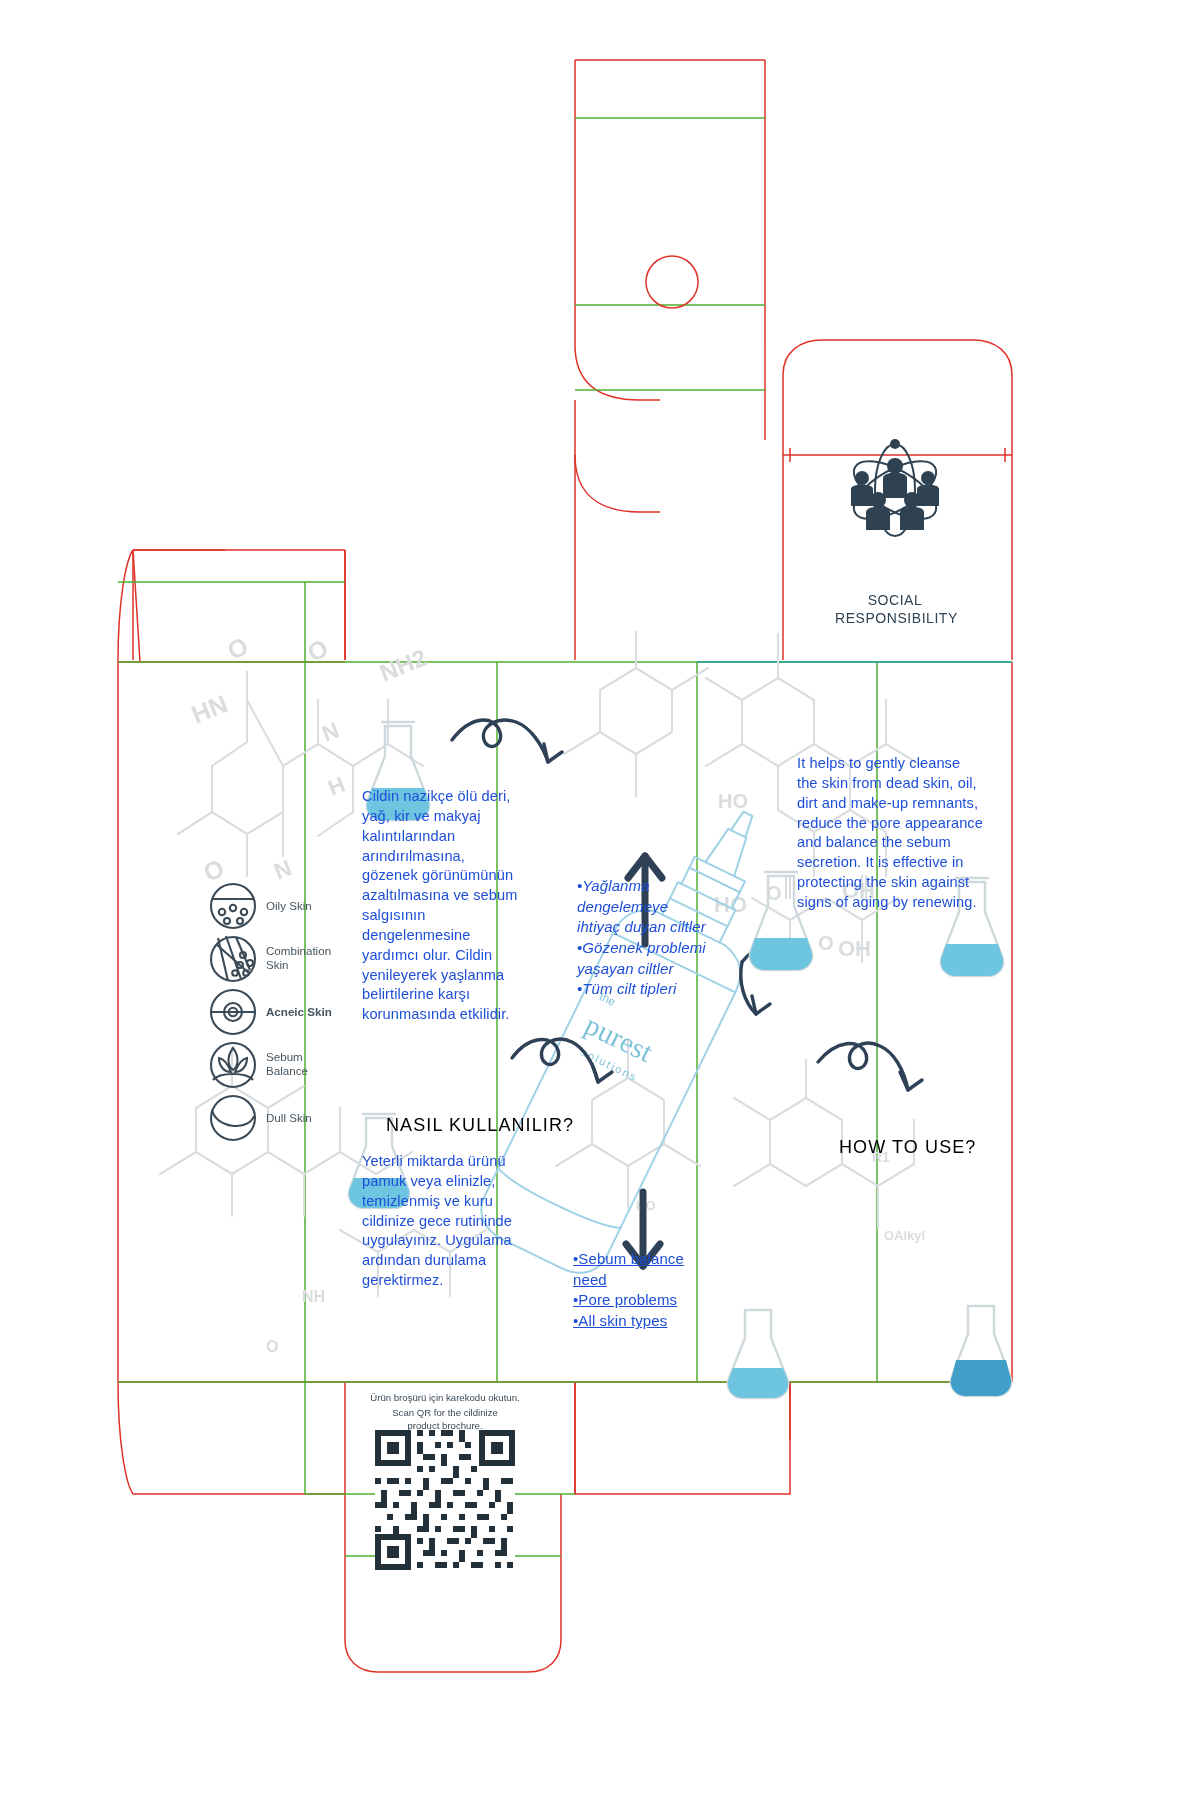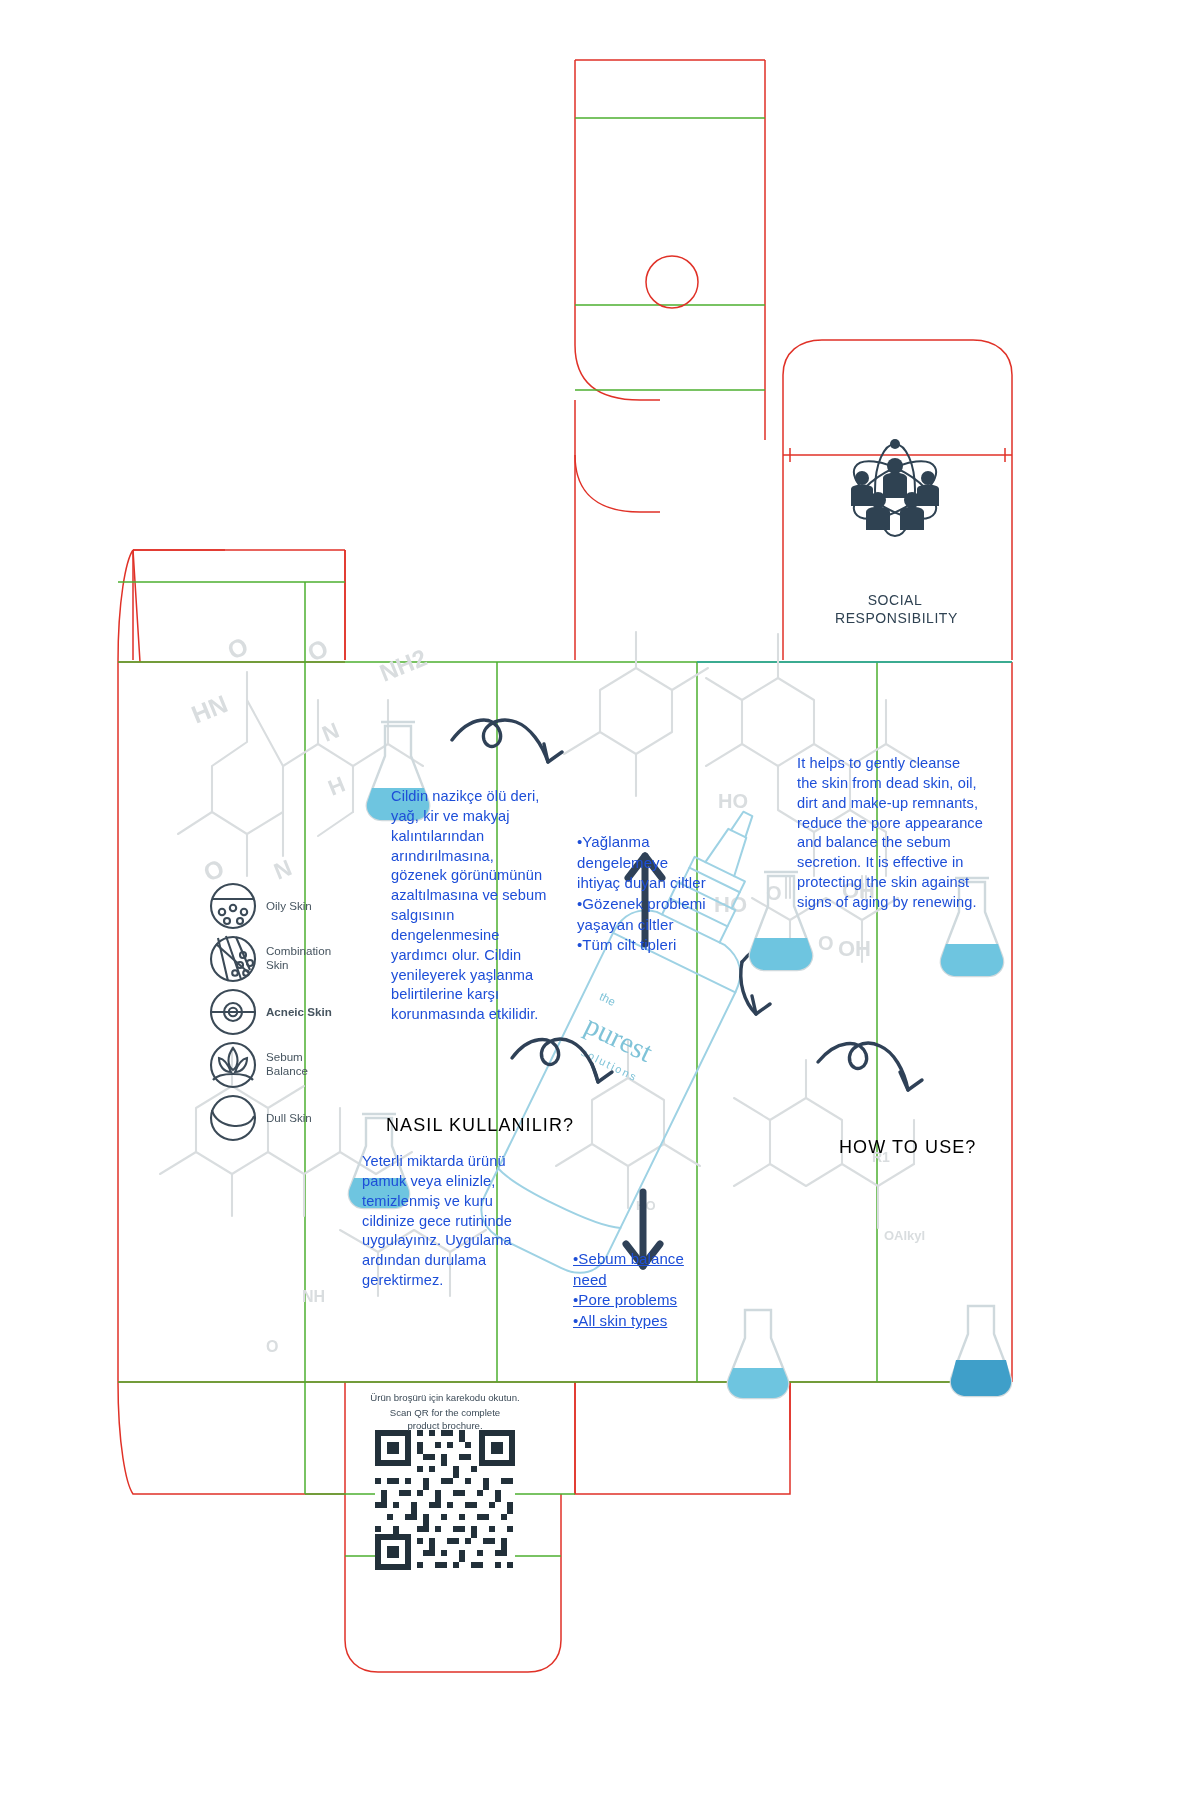--- a/index.html
+++ b/index.html
@@ -434,39 +434,39 @@
   </div>
 
   <div class="txt skinlabel" style="left:266px;top:899px;">Oily Skin</div>
   <div class="txt skinlabel" style="left:266px;top:944px;white-space:pre-line;">Combination
 Skin</div>
   <div class="txt skinlabel" style="left:266px;top:1005px;font-weight:bold;">Acneic Skin</div>
   <div class="txt skinlabel" style="left:266px;top:1050px;white-space:pre-line;">Sebum
 Balance</div>
   <div class="txt skinlabel" style="left:266px;top:1111px;">Dull Skin</div>
 
-  <div class="txt body-tr" style="left:362px;top:787px;margin-left:29px;">Cildin nazikçe ölü deri, yağ, kir ve makyaj kalıntılarından arındırılmasına, gözenek görünümünün azaltılmasına ve sebum salgısının dengelenmesine yardımcı olur. Cildin yenileyerek yaşlanma belirtilerine karşı korunmasında etkilidir.</div>
+  <div class="txt body-tr" style="left:362px;top:787px;">Cildin nazikçe ölü deri, yağ, kir ve makyaj kalıntılarından arındırılmasına, gözenek görünümünün azaltılmasına ve sebum salgısının dengelenmesine yardımcı olur. Cildin yenileyerek yaşlanma belirtilerine karşı korunmasında etkilidir.</div>
 
   <div class="txt heading" style="left:386px;top:1115px;">NASIL KULLANILIR?</div>
   <div class="txt body-tr" style="left:362px;top:1152px;">Yeterli miktarda ürünü pamuk veya elinizle, temizlenmiş ve kuru cildinize gece rutininde uygulayınız. Uygulama ardından durulama gerektirmez.</div>
 
-  <div class="txt bullets" style="left:577px;top:832px;width:135px;">
+  <div class="txt bullets" style="left:577px;top:876px;width:135px;font-style:italic;">
     <div>•Yağlanma dengelemeye ihtiyaç duyan ciltler</div>
     <div>•Gözenek problemi yaşayan ciltler</div>
     <div>•Tüm cilt tipleri</div>
   </div>
 
   <div class="txt bullets" style="left:573px;top:1249px;width:145px;text-decoration:underline;">
     <div>•Sebum balance need</div>
     <div>•Pore problems</div>
     <div>•All skin types</div>
   </div>
 
   <div class="txt body-en" style="left:797px;top:754px;">It helps to gently cleanse the skin from dead skin, oil, dirt and make-up remnants, reduce the pore appearance and balance the sebum secretion. It is effective in protecting the skin against signs of aging by renewing.</div>
 
   <div class="txt heading" style="left:833px;top:1137px;margin-left:6px;">HOW TO USE?</div>
 
   <div class="txt qrcap" style="left:350px;top:1392px;width:190px;">Ürün broşürü için karekodu okutun.</div>
-  <div class="txt qrcap" style="left:350px;top:1407px;width:190px;">Scan QR for the complete</div>
+  <div class="txt qrcap" style="left:350px;top:1407px;width:190px;">Scan QR for the cildinize</div>
   <div class="txt qrcap" style="left:350px;top:1420px;width:190px;">product brochure.</div>
 
 
 </div>
 
 </body></html>

